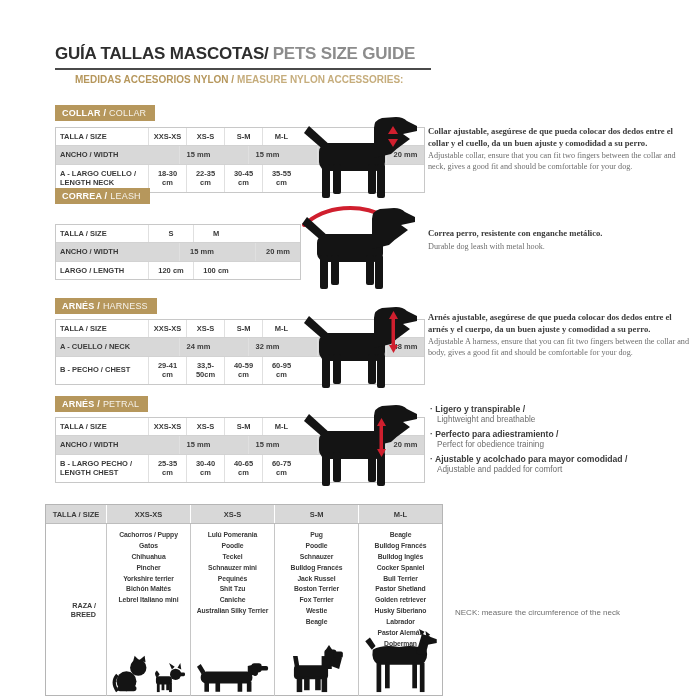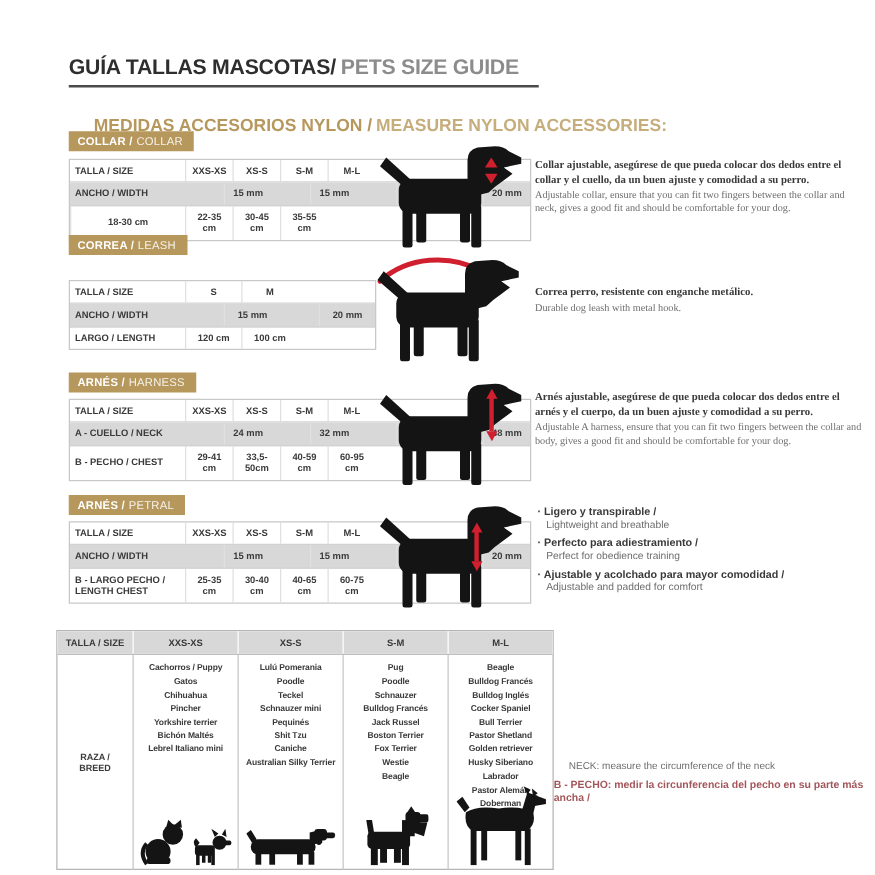--- a/index.html
+++ b/index.html
@@ -8,21 +8,21 @@
     position:relative; width:700px; height:700px; background:#fff;
     font-family:"Liberation Sans", sans-serif; color:#3a3a3a; overflow:hidden;
   }
   
   .title {
     position:absolute; left:55px; top:44px; font-size:17px; font-weight:bold;
     letter-spacing:-0.2px; border-bottom:2px solid #4a4a4a; padding:0 16px 4px 0;
   }
   .title .t-es { color:#2e2e2e; }
   .title .t-en { color:#8c8c8c; margin-left:4px; }
-  .subtitle { position:absolute; left:55px; top:92px; font-size:14px; font-weight:bold;padding-left:20px; }
+  .subtitle { position:absolute; left:55px; top:74px; font-size:10px; font-weight:bold;padding-left:20px; }
   .subtitle .s-es { color:#b6975c; }
   .subtitle .s-en { color:#c6ad7c; margin-left:3px; font-weight:600; }
   
   .badge {
     position:absolute; left:55px; background:#b6975c; color:#fff;
     font-size:9px; font-weight:bold; padding:3px 9px 3px 7px; letter-spacing:0.2px;
   }
   .badge .b-en { font-weight:400; color:rgba(255,255,255,0.88); margin-left:3px; }
   
   .spec { position:absolute; left:55px; border:1px solid #c8c8c8; background:#fff; }
@@ -52,21 +52,21 @@
   .breed-table {
     position:absolute; left:45px; top:504px; width:398px; height:192px;
     border:1px solid #b5b5b5; background:#fff;
   }
   .bt-header { display:grid; grid-template-columns:60px 1fr 1fr 1fr 1fr; gap:1px; background:#fff; }
   .bt-h {
     background:#d8d8d8; font-size:7.5px; font-weight:bold; color:#3a3a3a;
     text-align:center; padding:5px 0 4px;
   }
   .bt-body { display:grid; grid-template-columns:60px 1fr 1fr 1fr 1fr; height:calc(100% - 17px); border-top:1px solid #bdbdbd; }
-  .bt-label { display:flex; align-items:center; justify-content:center; font-size:7.2px; font-weight:bold; text-align:center; padding:0 10px; }
+  .bt-label { display:flex; align-items:center; justify-content:center; font-size:7.2px; font-weight:bold; text-align:right; padding:0 10px; }
   .bt-cell { border-left:1px solid #c6c6c6; position:relative; display:flex; flex-direction:column; align-items:center; padding-top:6px; }
   .breed-list {
     font-size:6.8px; font-weight:bold; color:#3a3a3a; text-align:center;
     white-space:pre-line; line-height:1.6; letter-spacing:-0.1px;
   }
   .animals { position:absolute; bottom:3px; left:0; width:100%; display:flex; align-items:flex-end; justify-content:center; gap:3px; }
   .animals svg { display:block; }
   
   .notes { position:absolute; left:443px; top:608px; width:252px; }
   .note { margin-bottom:4px; }
@@ -97,20 +97,21 @@
       <div class="c">M-L</div>
     </div>
     <div class="r gray">
       <div class="c lbl">ANCHO / WIDTH</div>
       <div class="c">15 mm</div>
       <div class="c">15 mm</div>
       <div class="c">20 mm</div>
       <div class="c">20 mm</div>
     </div>
     <div class="r">
+      <div class="c lbl">A - LARGO CUELLO / LENGTH NECK</div>
       <div class="c">18-30 cm</div>
       <div class="c">22-35 cm</div>
       <div class="c">30-45 cm</div>
       <div class="c">35-55 cm</div>
     </div>
   </div>
   <div class="dogbox" style="left:298px; top:112px">
     <svg viewBox="0 0 122 90">
       <g fill="#141414">
         <path d="M28 40 L6 21 L11 14 L33 34 Z"></path>
@@ -412,17 +413,16 @@
         </div>
       </div>
     </div>
   </div>
 
   <div class="notes">
     <div class="note">
       <div class="n-en">NECK: measure the circumference of the neck</div>
     </div>
     <div class="note">
-      <div class="n-es">B - PECHO: medir la circunferencia del pecho en su parte más ancha /</div>
     </div>
   </div>
 
 </div>
 
 </body></html>

